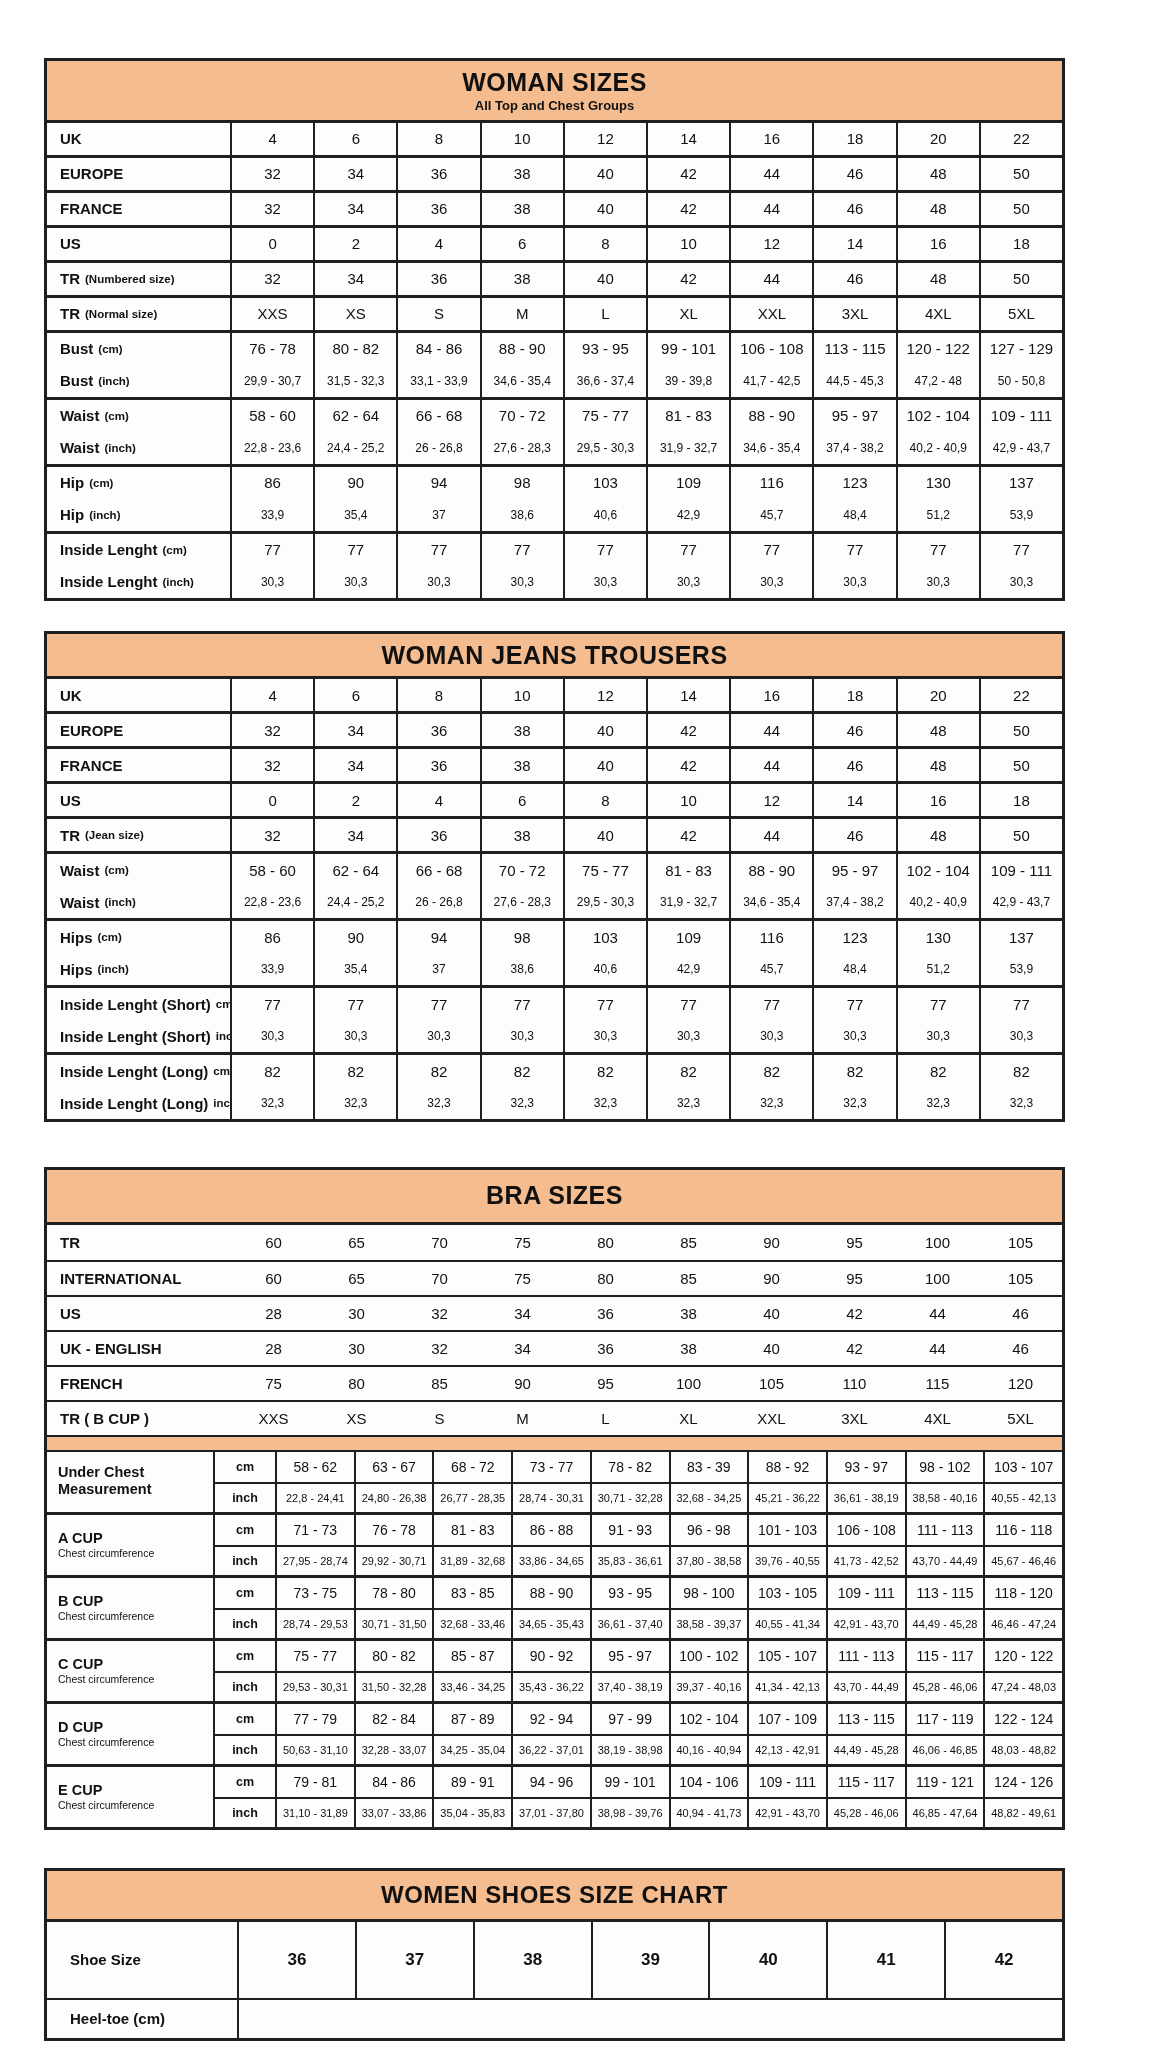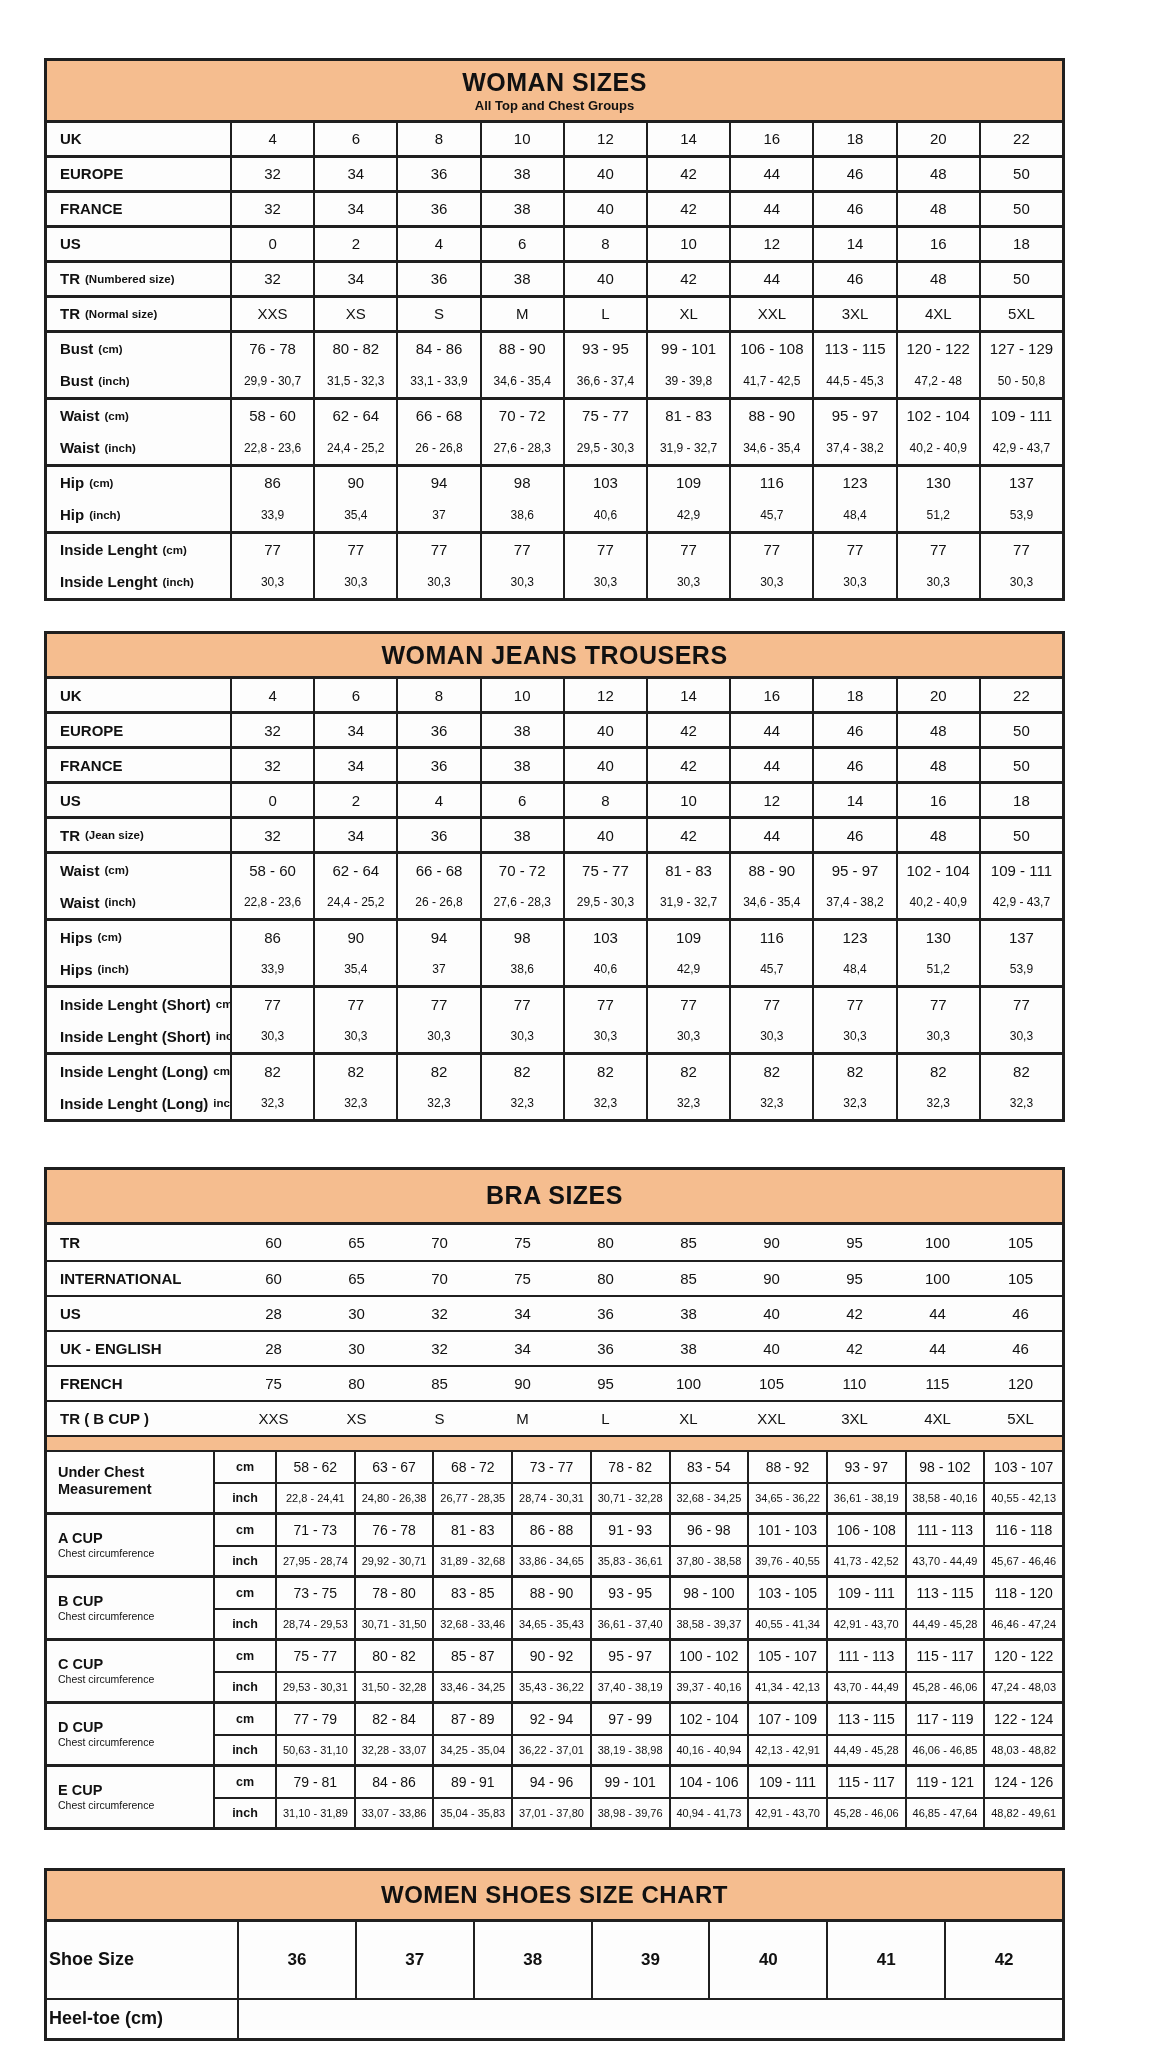--- a/index.html
+++ b/index.html
@@ -64,22 +64,22 @@
     width:62px;flex:0 0 62px;display:flex;align-items:center;justify-content:center;
     border-right:2px solid var(--line);font-weight:700;font-size:12.5px;
   }
   .cup-row .cell{font-size:14px;}
   .cup-row.small .cell{font-size:11px;}
   
   .srow{display:flex;border-top:2.5px solid var(--line);}
   .shoes-body .srow:first-child{border-top:none;}
   .srow-label{
     width:192px;flex:0 0 192px;display:flex;align-items:center;
-    padding-left:2px;border-right:2px solid var(--line);
-    font-weight:700;font-size:18px;
+    padding-left:23px;border-right:2px solid var(--line);
+    font-weight:700;font-size:15px;
   }
   .srow:first-child{height:76px;}
   .srow:nth-child(2){height:40px;}
   .srow:first-child .cell{font-weight:700;font-size:17px;}
   .srow:nth-child(2) .cell{font-size:15px;}
   
   .tbl + .tbl{margin-top:30px;}
   .tbl.bra-table{margin-top:45px;}
   .tbl.shoes-table{margin-top:38px;}
   .bra-table .tbl-head{padding:12px 16px;}
@@ -794,38 +794,38 @@
         <div class="cup-rows">
           <div class="cup-row">
             <div class="unit">cm</div>
             <div class="cells">
 
             <div class="cell">58 - 62</div>
                 <div class="cell">63 - 67</div>
                 <div class="cell">68 - 72</div>
                 <div class="cell">73 - 77</div>
                 <div class="cell">78 - 82</div>
-                <div class="cell">83 - 54</div>
+                <div class="cell">83 - 39</div>
                 <div class="cell">88 - 92</div>
                 <div class="cell">93 - 97</div>
                 <div class="cell">98 - 102</div>
                 <div class="cell">103 - 107</div>
               </div>
           </div>
           <div class="cup-row small">
             <div class="unit">inch</div>
             <div class="cells">
 
             <div class="cell">22,8 - 24,41</div>
                 <div class="cell">24,80 - 26,38</div>
                 <div class="cell">26,77 - 28,35</div>
                 <div class="cell">28,74 - 30,31</div>
                 <div class="cell">30,71 - 32,28</div>
                 <div class="cell">32,68 - 34,25</div>
-                <div class="cell">34,65 - 36,22</div>
+                <div class="cell">45,21 - 36,22</div>
                 <div class="cell">36,61 - 38,19</div>
                 <div class="cell">38,58 - 40,16</div>
                 <div class="cell">40,55 - 42,13</div>
               </div>
           </div>
         </div>
       </div>
         <div class="cupg">
         <div class="cup-label">
           <div class="cup-name">A CUP</div>

